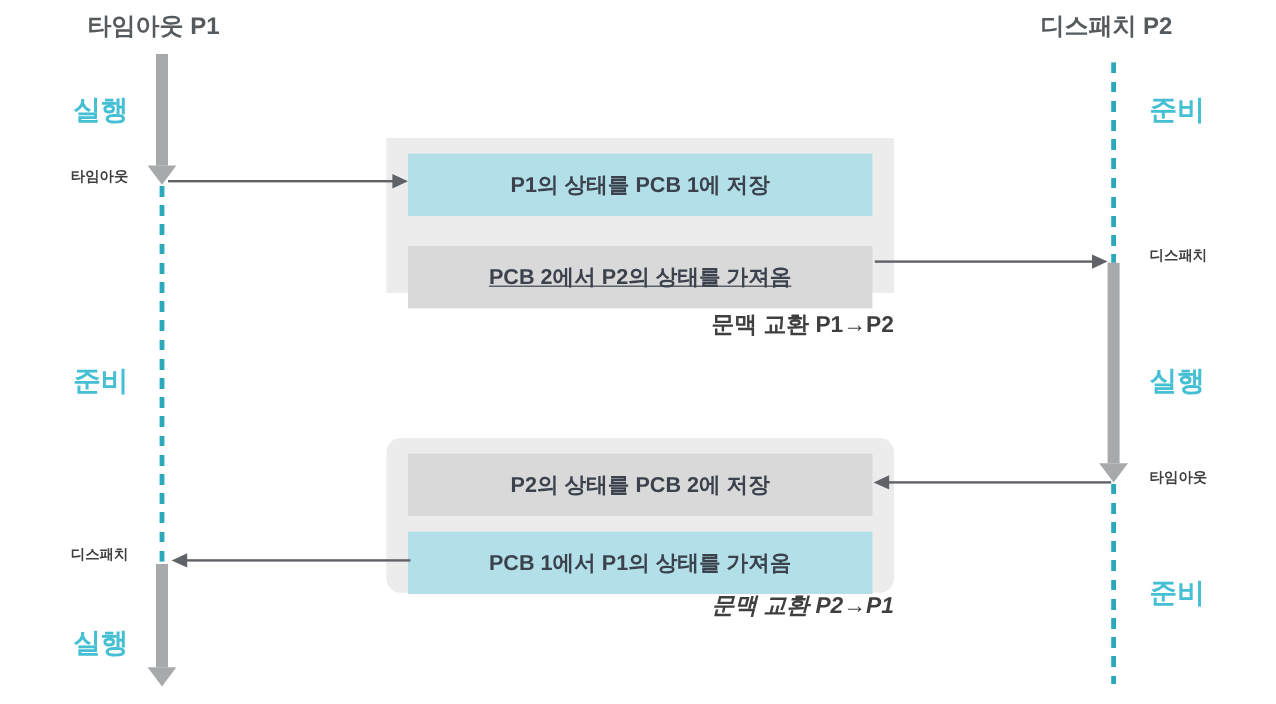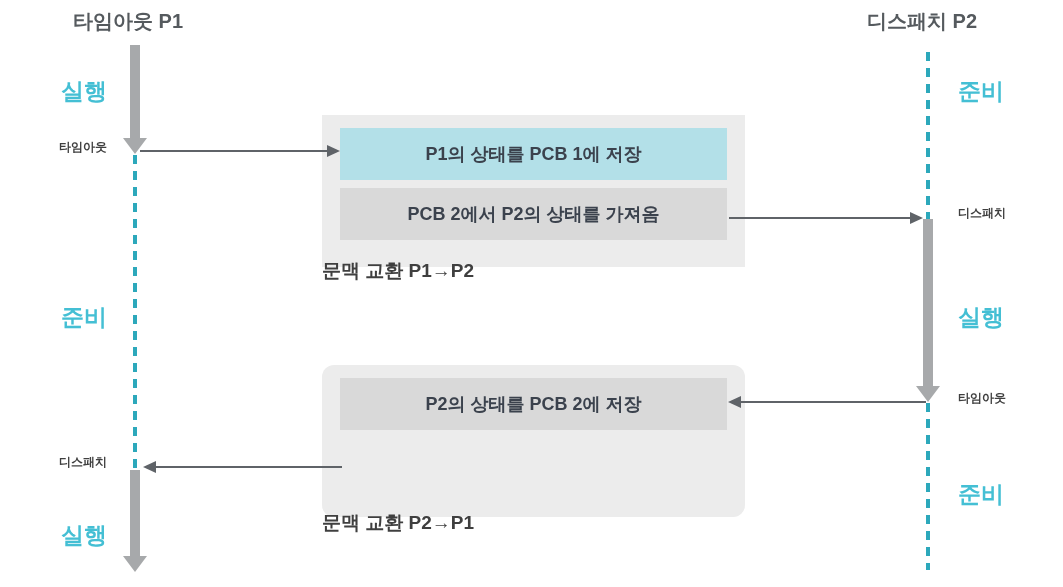--- a/index.html
+++ b/index.html
@@ -37,30 +37,30 @@
     width:0;height:0;
     border-top:6px solid transparent;border-bottom:6px solid transparent;
     border-left:13px solid #5f6368;
   }
   .tri-left{
     width:0;height:0;
     border-top:6px solid transparent;border-bottom:6px solid transparent;
     border-right:13px solid #5f6368;
   }
   
-  .panel{width:423px;height:152px;background:#ececec;}
+  .panel{width:423px;height:129px;background:#ececec;}
   .row{
     position:absolute;left:18px;width:387px;height:52px;
     display:flex;align-items:center;justify-content:center;
     font-size:18px;font-weight:bold;color:#3b424d;white-space:nowrap;
   }
   .row-cyan{background:#b3e0e8;}
   .row-gray{background:#d9d9d9;}
   .caption{
-    width:423px;text-align:left;font-size:19px;font-weight:bold;color:#3f3f3f;
+    width:423px;text-align:right;font-size:19px;font-weight:bold;color:#3f3f3f;
     white-space:nowrap;
   }
 </style>
 </head>
 <body>
 
 <div id="stage">
 
   <div class="abs proc-title" style="left:38px;top:8px;width:180px;">타임아웃 P1</div>
 
@@ -88,28 +88,29 @@
   <div class="abs vdash" style="left:926px;top:403px;height:167px;"></div>
 
   <div class="abs state-label col-right" style="top:76px;">준비</div>
   <div class="abs event-label col-right" style="top:205px;">디스패치</div>
   <div class="abs state-label col-right" style="top:302px;">실행</div>
   <div class="abs event-label col-right" style="top:390px;">타임아웃</div>
   <div class="abs state-label col-right" style="top:479px;">준비</div>
 
   <div class="abs panel" style="left:322px;top:115px;">
     <div class="row row-cyan" style="top:13px;">P1의 상태를 PCB 1에 저장</div>
-    <div class="row row-gray" style="top:73px;">PCB 2에서 P2의 상태를 가져옴</div>
+    <div class="row row-gray" style="top:90px;text-decoration:underline;">PCB 2에서 P2의 상태를 가져옴</div>
   </div>
   <div class="abs caption" style="left:322px;top:258px;">문맥 교환 P1→P2</div>
 
   <div class="abs panel" style="left:322px;top:365px;border-radius:12px;">
     <div class="row row-gray" style="top:13px;">P2의 상태를 PCB 2에 저장</div>
+    <div class="row row-cyan" style="top:78px;">PCB 1에서 P1의 상태를 가져옴</div>
   </div>
-  <div class="abs caption" style="left:322px;top:510px;">문맥 교환 P2→P1</div>
+  <div class="abs caption" style="left:322px;top:492px;font-style:italic;">문맥 교환 P2→P1</div>
 
   <div class="abs hline" style="left:140px;top:150px;width:188px;"></div>
   <div class="abs tri-right" style="left:327px;top:145px;"></div>
 
   <div class="abs hline" style="left:729px;top:217px;width:182px;"></div>
   <div class="abs tri-right" style="left:910px;top:212px;"></div>
 
   <div class="abs tri-left" style="left:728px;top:396px;"></div>
   <div class="abs hline" style="left:740px;top:401px;width:186px;"></div>
 

